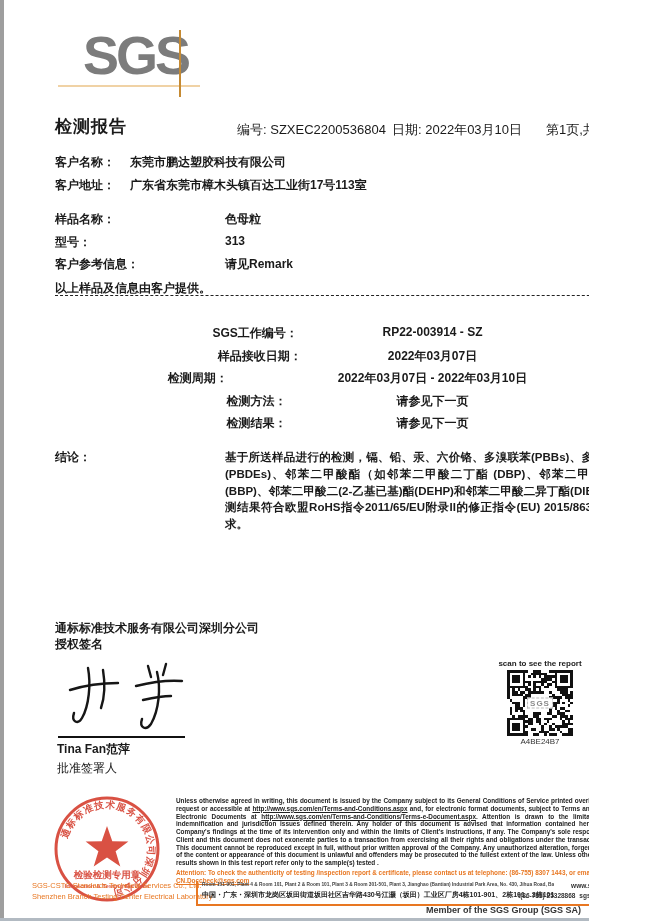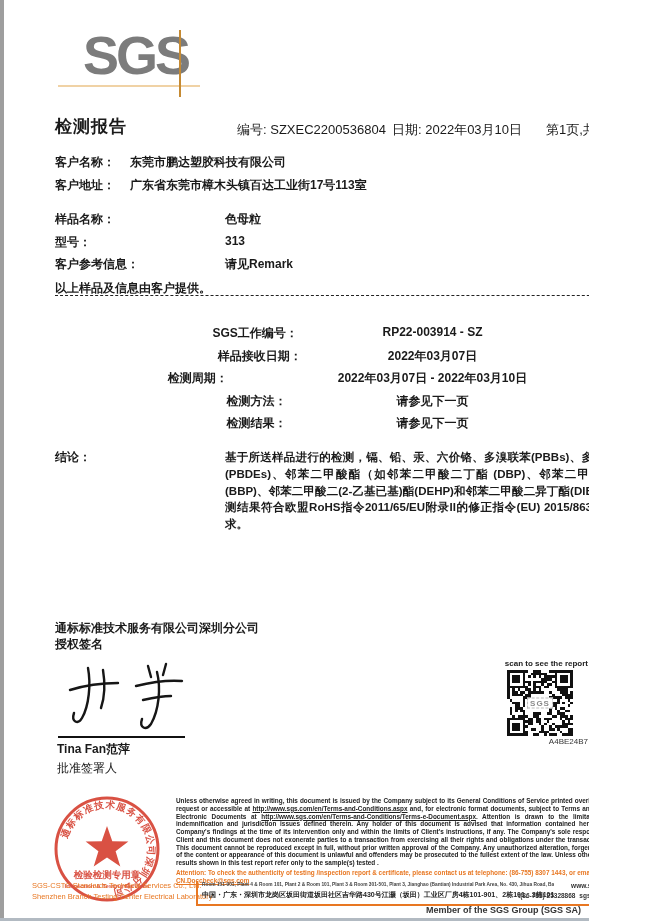--- a/index.html
+++ b/index.html
@@ -32,21 +32,21 @@
   .conclusion .text{width:420px;font-size:11.5px;line-height:16.8px;font-weight:700;text-align:justify;}
 
   
   .sig-company{position:absolute;left:55px;top:620px;font-size:12px;font-weight:700;line-height:16px;}
   .sig-svg{position:absolute;left:58px;top:658px;}
   .sig-line{position:absolute;left:58px;top:736px;width:127px;height:2px;background:#111;}
   .sig-name{position:absolute;left:57px;top:741px;font-size:12px;font-weight:700;}
   .sig-title{position:absolute;left:57px;top:760px;font-size:12px;font-weight:400;}
 
   
-  .qr-wrap{position:absolute;left:492px;top:659px;width:96px;text-align:right;}
+  .qr-wrap{position:absolute;left:492px;top:659px;width:96px;text-align:center;}
   .qr-caption{font-size:8px;font-weight:700;color:#222;}
   .qr-box{position:relative;width:66px;height:66px;margin:2px auto 0;}
   .qr-box svg{width:66px;height:66px;display:block;}
   .qr-center{position:absolute;left:50%;top:50%;transform:translate(-50%,-50%);background:#fff;
              padding:0 2px;font-size:8px;font-weight:bold;color:#8a8a8a;letter-spacing:1px;border:1px dashed #bbb;}
   .qr-code-text{font-size:8px;color:#333;margin-top:1px;}
 
   
   .stamp{position:absolute;left:50px;top:792px;}
   .footer-co{position:absolute;left:32px;top:880px;font-size:7.5px;line-height:11px;color:#e87722;font-weight:400;white-space:nowrap;}

